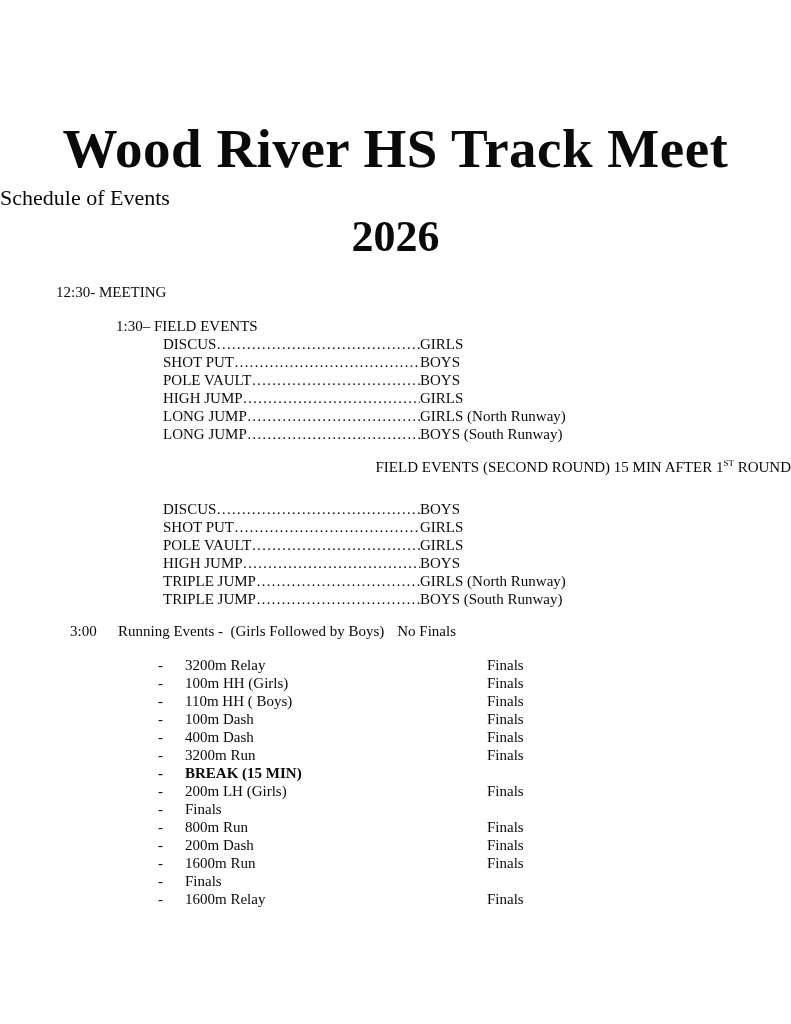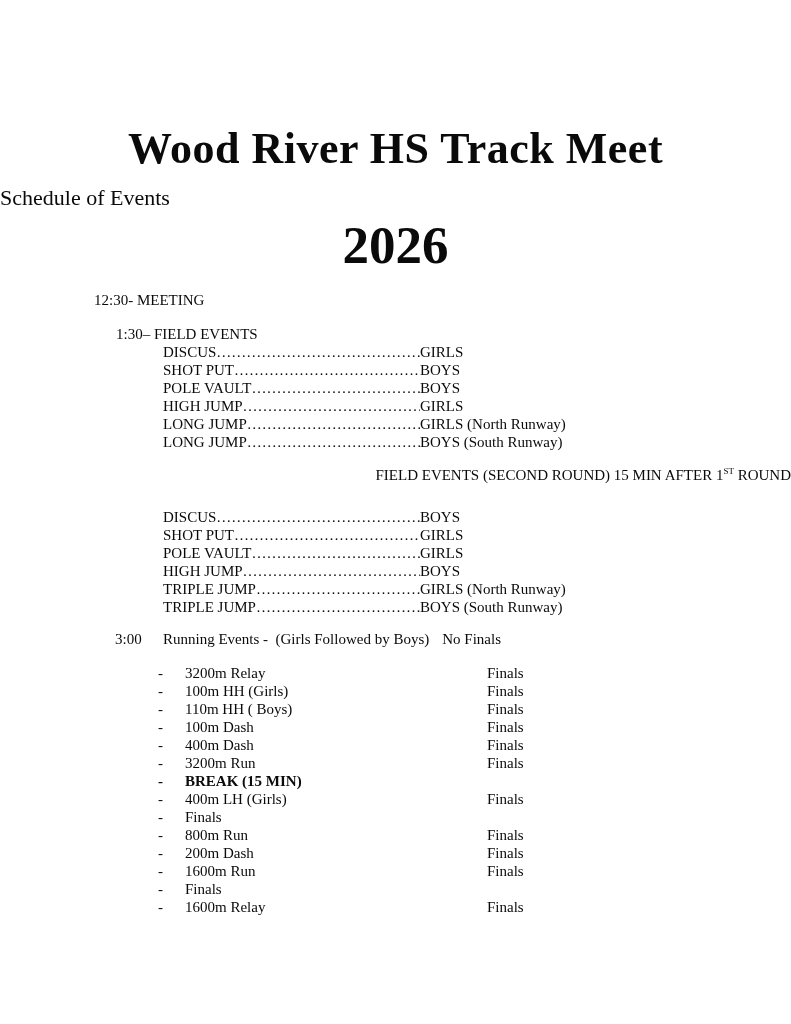--- a/index.html
+++ b/index.html
@@ -6,53 +6,53 @@
   body{
     width:791px;height:1024px;
     background:#ffffff;color:#0a0a0a;
     font-family:"Liberation Serif", serif;
     overflow:hidden;
   }
   .doc{width:791px;height:1024px;position:relative;}
 
   .title{
     margin:125px 0 0 0;
-    font-size:44px;line-height:48px;
+    font-size:55px;line-height:48px;
     font-weight:bold;text-align:center;
     letter-spacing:0.5px;
   }
   .subtitle{
     margin-top:12px;
     font-size:22px;line-height:26px;
     text-align:left;
   }
   .year{
-    margin-top:10px;
-    font-size:53px;line-height:48px;
+    margin-top:2px;
+    font-size:44px;line-height:48px;
     font-weight:bold;text-align:center;
   }
 
   .body-text{font-size:15px;line-height:18px;}
 
-  .meeting-line{margin-top:22px;padding-left:94px;}
+  .meeting-line{margin-top:22px;padding-left:56px;}
   .fe-heading{margin-top:16px;padding-left:116px;}
 
   .field-list{margin:0;}
   .field-row{display:flex;margin-left:163px;height:18px;}
   .lead-wrap{display:flex;width:257px;flex:none;}
   .fname{flex:none;white-space:nowrap;}
   .leader{flex:1 1 auto;width:0;overflow:hidden;white-space:nowrap;}
   .fgroup{flex:none;white-space:nowrap;}
 
   .second-heading{margin-top:15px;margin-left:163px;height:18px;text-align:right;}
   .second-heading sup{font-size:9px;line-height:0;vertical-align:super;letter-spacing:0;}
 
   .round2{margin-top:24px;}
 
-  .run-heading{margin-top:14px;padding-left:115px;display:flex;}
+  .run-heading{margin-top:14px;padding-left:58px;display:flex;margin-left:12px;}
   .run-heading .time{width:48px;flex:none;}
   .run-heading .label{white-space:pre-wrap;}
   .run-heading .note{margin-left:13px;white-space:pre;}
 
   .run-list{margin-top:16px;}
   .run-row{display:flex;padding-left:158px;height:18px;}
   .run-row .dash{width:27px;flex:none;}
   .run-row .ev{width:302px;flex:none;white-space:nowrap;}
   .run-row .status{flex:none;white-space:nowrap;}
   .bold{font-weight:bold;}
@@ -221,21 +221,21 @@
         </div>
 
         <div class="run-row bold">
           <span class="dash">-</span>
           <span class="ev">BREAK (15 MIN)</span>
           <span class="status"></span>
         </div>
 
         <div class="run-row">
           <span class="dash">-</span>
-          <span class="ev">400m LH (Girls)</span>
+          <span class="ev">200m LH (Girls)</span>
           <span class="status">Finals</span>
         </div>
 
         <div class="run-row">
           <span class="dash">-</span>
           <span class="status">Finals</span>
         </div>
 
         <div class="run-row">
           <span class="dash">-</span>

